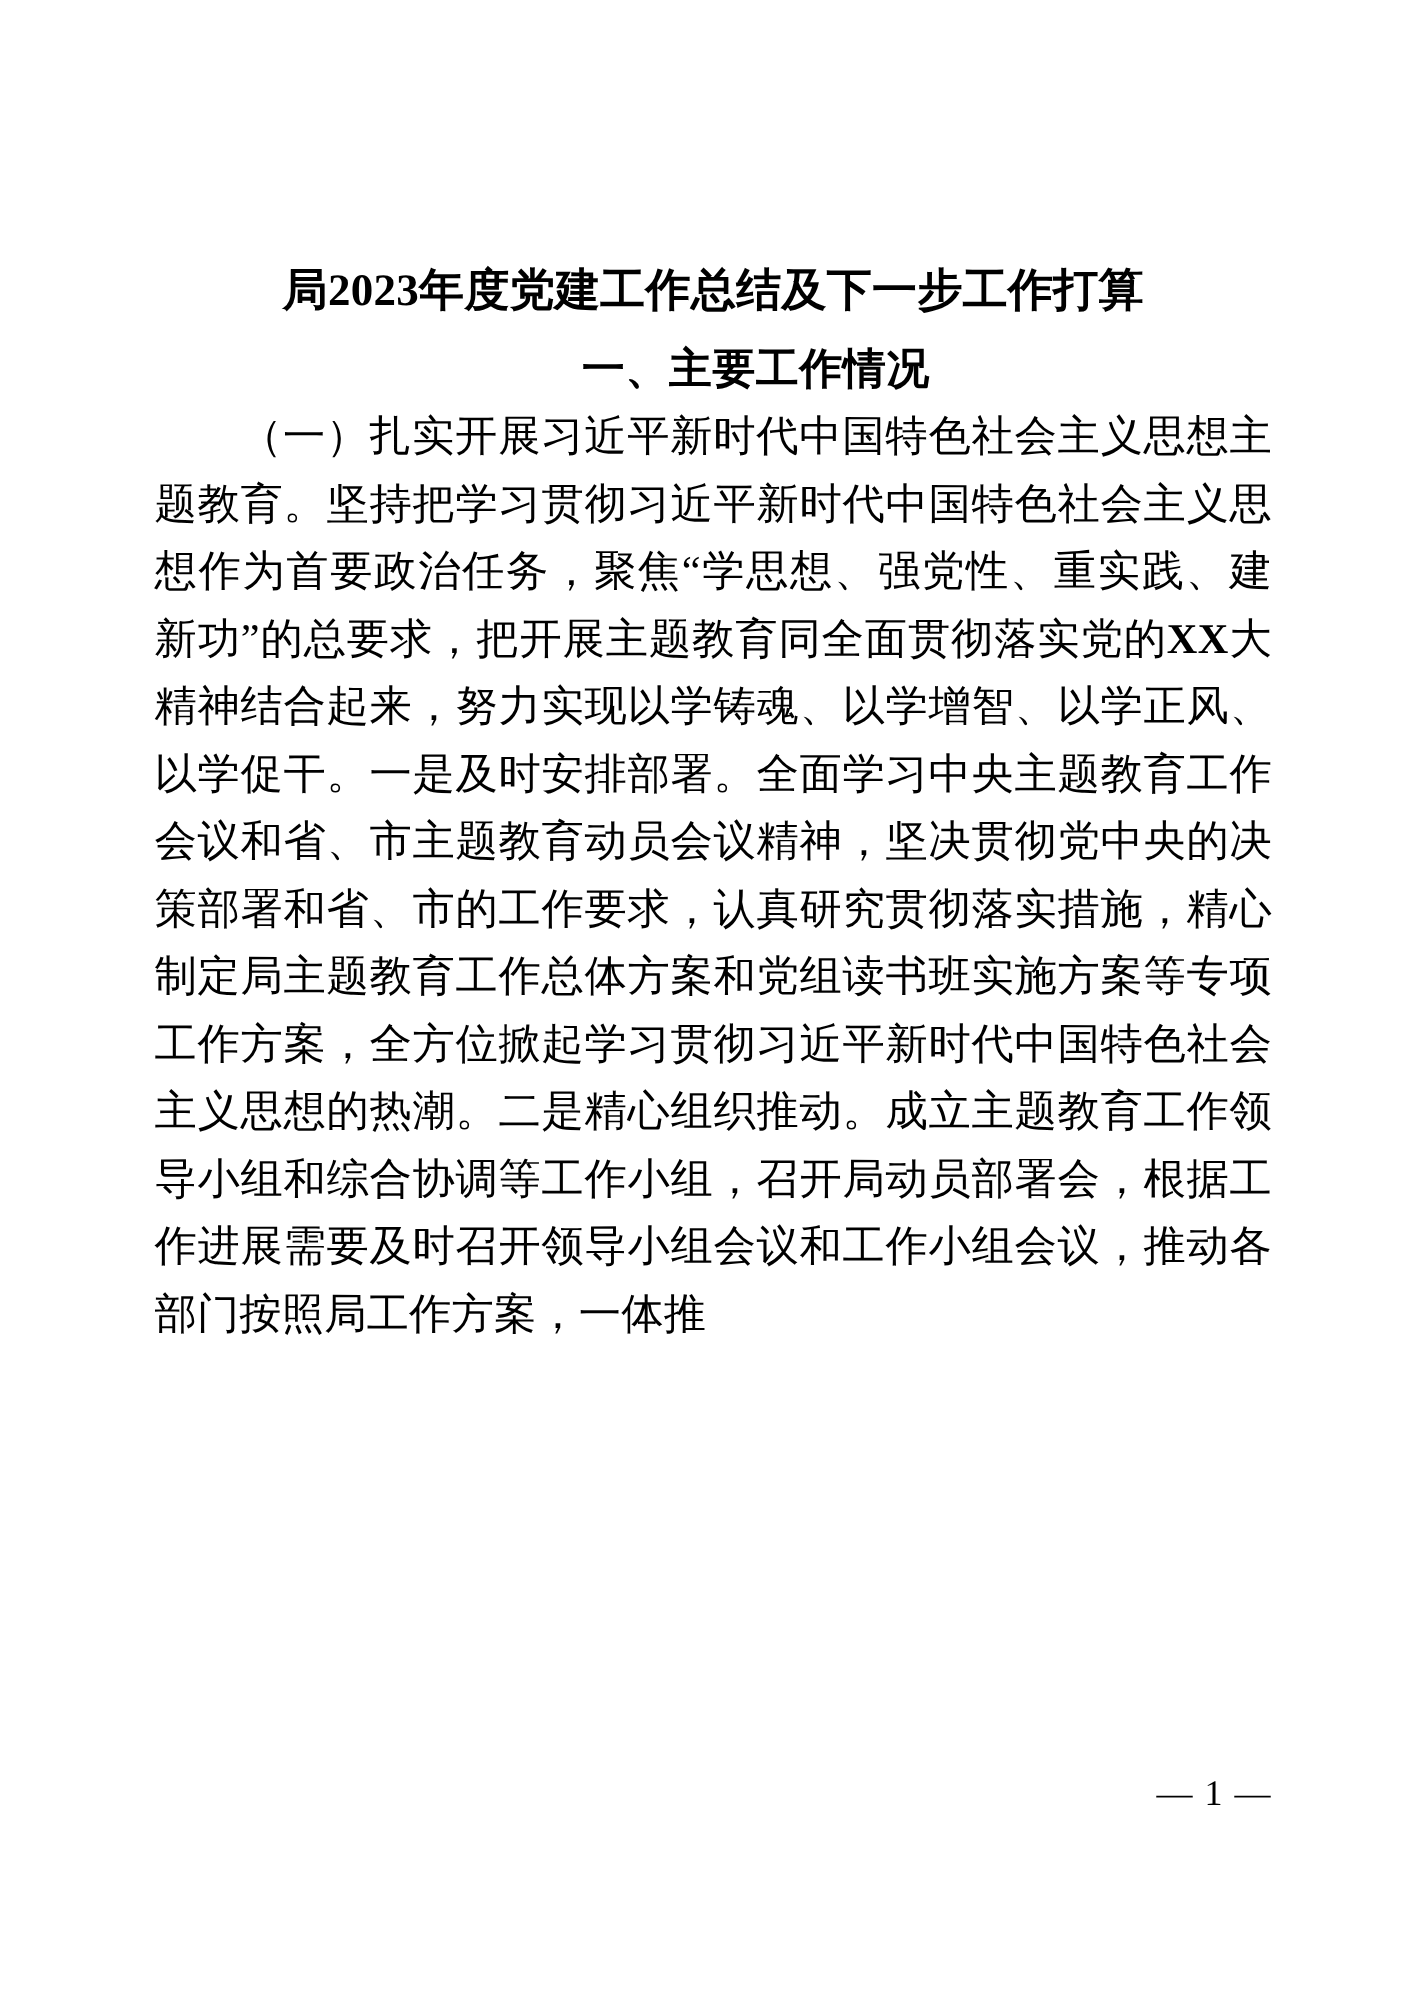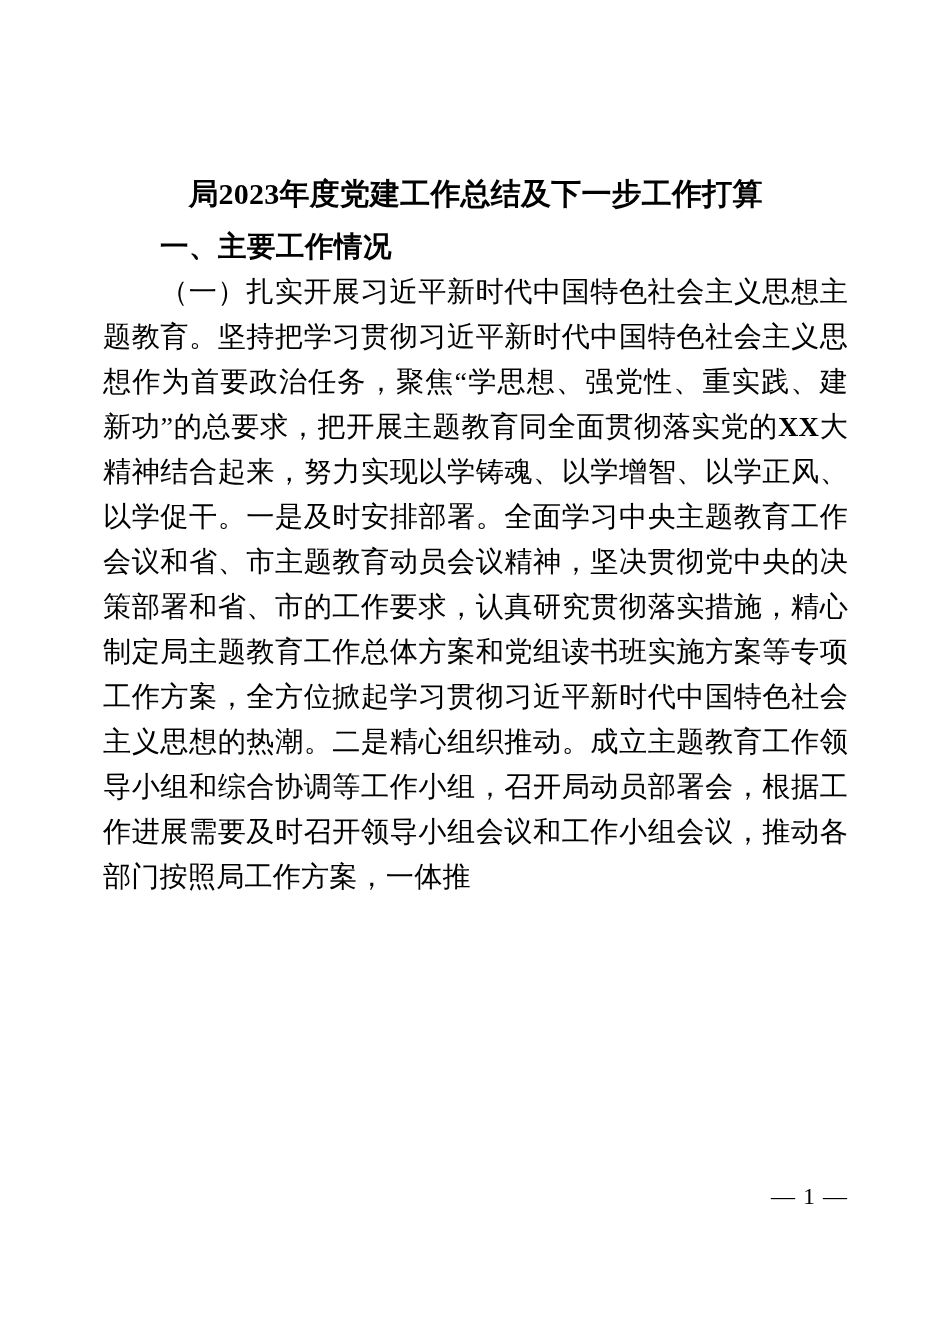--- a/index.html
+++ b/index.html
@@ -60,20 +60,21 @@
 
   
   .h1-line {
     font-family: "Liberation Sans", "DejaVu Sans", sans-serif;
     font-weight: 700;
     font-size: 28.5px;
     line-height: 45px;
     margin: 0;
     text-indent: 57px;
     letter-spacing: 0.5px;
+    text-align: center;
   }
 
   
   .bold-latin {
     font-family: "Liberation Serif", "DejaVu Serif", serif;
     font-weight: 700;
     letter-spacing: 0.3px;
   }
 
   .num {

